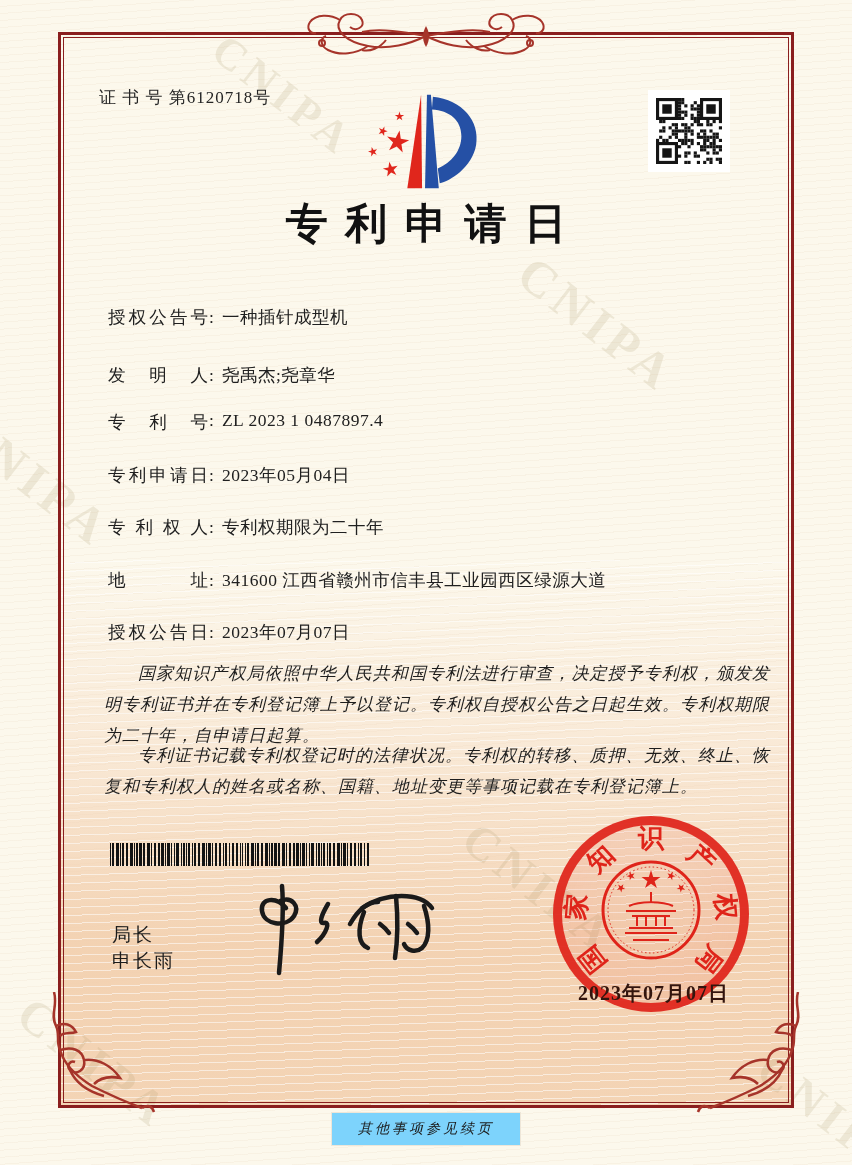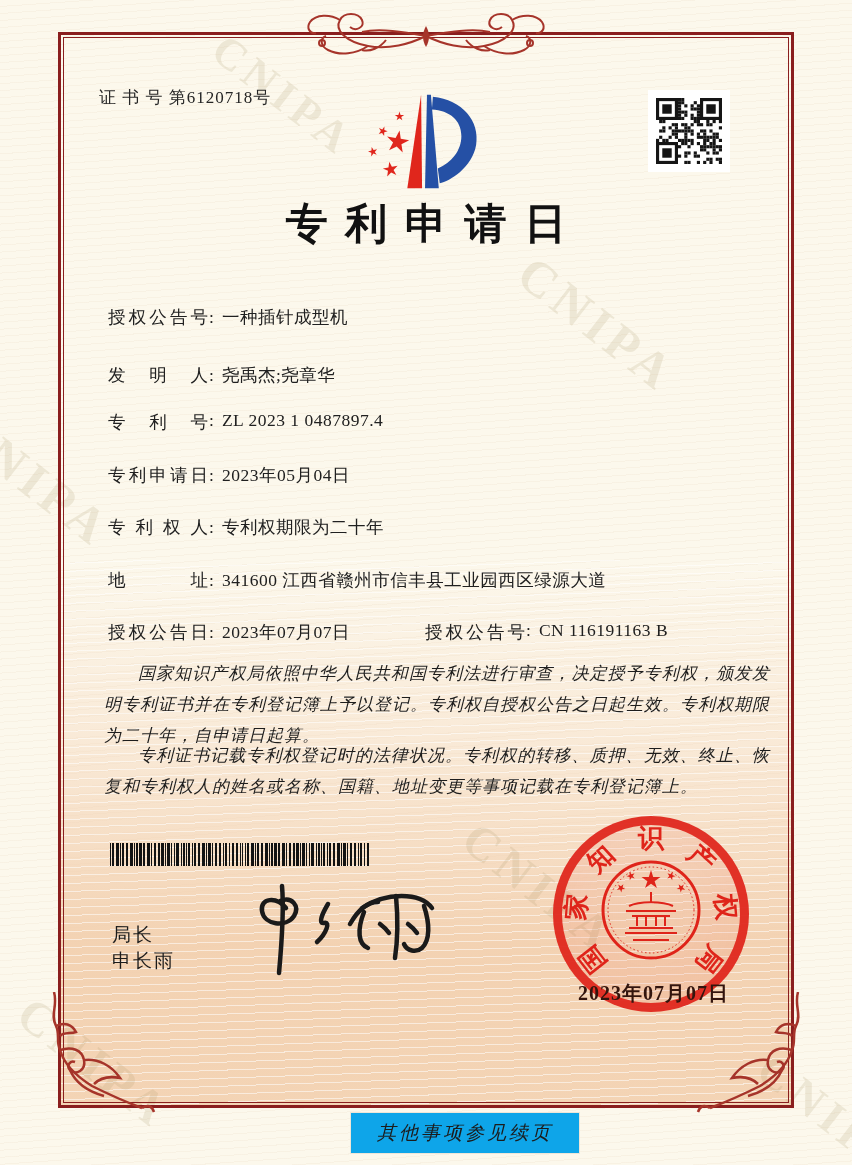--- a/index.html
+++ b/index.html
@@ -68,22 +68,22 @@
     text-align:center;line-height:28px;font-family:"Liberation Serif","DejaVu Serif",serif;
   }
   .seal-emblem{position:absolute;left:37px;top:33px;width:104px;height:104px;}
   .seal-date{
     position:absolute;left:578px;top:980px;font-size:20px;font-weight:bold;
     color:#33150e;letter-spacing:1px;z-index:6;
   }
   .page-info{position:absolute;left:0;right:0;top:1066px;text-align:center;font-size:15px;letter-spacing:2px;color:#8b5cf6;margin-top:48px;}
   .cont-box{
     position:absolute;left:50%;top:1112px;transform:translateX(-50%);
-    background:#0ea5e9;border:1px solid #eee6d8;padding:7px 26px;
-    font-size:19px;font-style:italic;letter-spacing:3px;color:#1c1c1c;z-index:7;white-space:nowrap;margin-left:39px;
+    background:#7dd3fc;border:1px solid #eee6d8;padding:7px 26px;
+    font-size:14px;font-style:italic;letter-spacing:3px;color:#1c1c1c;z-index:7;white-space:nowrap;
   }
   .orn-top{position:absolute;left:276px;top:5px;width:300px;height:54px;}
   .orn-corner{position:absolute;top:992px;width:110px;height:122px;}
   .orn-left{left:46px;}
   .orn-right{left:696px;transform:scaleX(-1);}
   svg{display:block;}
 </style>
 </head>
 <body>
 
@@ -312,23 +312,20 @@
   <span class="flabel">专利申请日</span><span class="fcolon">:</span><span class="fvalue">2023年05月04日</span>
 </div>
 <div class="field-row" style="top:515px">
   <span class="flabel">专利权人</span><span class="fcolon">:</span><span class="fvalue">专利权期限为二十年</span>
 </div>
 <div class="field-row" style="top:568px">
   <span class="flabel">地址</span><span class="fcolon">:</span><span class="fvalue">341600 江西省赣州市信丰县工业园西区绿源大道</span>
 </div>
 <div class="field-row" style="top:620px">
   <span class="flabel">授权公告日</span><span class="fcolon">:</span><span class="fvalue">2023年07月07日</span>
-  <span class="fgroup2">
-    <span class="flabel">授权公告号</span><span class="fcolon">:</span><span class="fvalue">CN 116191163 B</span>
-  </span>
 </div>
 
 <div class="para" style="top:658px">国家知识产权局依照中华人民共和国专利法进行审查，决定授予专利权，颁发发明专利证书并在专利登记簿上予以登记。专利权自授权公告之日起生效。专利权期限为二十年，自申请日起算。</div>
 <div class="para" style="top:740px">专利证书记载专利权登记时的法律状况。专利权的转移、质押、无效、终止、恢复和专利权人的姓名或名称、国籍、地址变更等事项记载在专利登记簿上。</div>
 
 <div class="barcode"><i style="width:1px;margin-right:1px"></i><i style="width:2px;margin-right:2px"></i><i style="width:3px;margin-right:1px"></i><i style="width:1px;margin-right:1px"></i><i style="width:2px;margin-right:2px"></i><i style="width:2px;margin-right:2px"></i><i style="width:3px;margin-right:1px"></i><i style="width:1px;margin-right:1px"></i><i style="width:2px;margin-right:1px"></i><i style="width:3px;margin-right:1px"></i><i style="width:2px;margin-right:2px"></i><i style="width:3px;margin-right:1px"></i><i style="width:1px;margin-right:2px"></i><i style="width:2px;margin-right:2px"></i><i style="width:2px;margin-right:1px"></i><i style="width:3px;margin-right:1px"></i><i style="width:1px;margin-right:1px"></i><i style="width:3px;margin-right:1px"></i><i style="width:1px;margin-right:2px"></i><i style="width:1px;margin-right:1px"></i><i style="width:3px;margin-right:2px"></i><i style="width:1px;margin-right:1px"></i><i style="width:2px;margin-right:1px"></i><i style="width:1px;margin-right:1px"></i><i style="width:2px;margin-right:2px"></i><i style="width:1px;margin-right:1px"></i><i style="width:2px;margin-right:2px"></i><i style="width:2px;margin-right:2px"></i><i style="width:3px;margin-right:1px"></i><i style="width:1px;margin-right:1px"></i><i style="width:3px;margin-right:1px"></i><i style="width:1px;margin-right:2px"></i><i style="width:2px;margin-right:2px"></i><i style="width:2px;margin-right:2px"></i><i style="width:1px;margin-right:1px"></i><i style="width:2px;margin-right:2px"></i><i style="width:1px;margin-right:2px"></i><i style="width:2px;margin-right:2px"></i><i style="width:2px;margin-right:2px"></i><i style="width:1px;margin-right:1px"></i><i style="width:1px;margin-right:2px"></i><i style="width:1px;margin-right:1px"></i><i style="width:2px;margin-right:2px"></i><i style="width:3px;margin-right:1px"></i><i style="width:1px;margin-right:1px"></i><i style="width:2px;margin-right:2px"></i><i style="width:2px;margin-right:2px"></i><i style="width:3px;margin-right:1px"></i><i style="width:1px;margin-right:1px"></i><i style="width:2px;margin-right:1px"></i><i style="width:3px;margin-right:1px"></i><i style="width:2px;margin-right:2px"></i><i style="width:3px;margin-right:1px"></i><i style="width:1px;margin-right:2px"></i><i style="width:2px;margin-right:2px"></i><i style="width:2px;margin-right:1px"></i><i style="width:3px;margin-right:1px"></i><i style="width:1px;margin-right:1px"></i><i style="width:3px;margin-right:1px"></i><i style="width:1px;margin-right:2px"></i><i style="width:1px;margin-right:1px"></i><i style="width:3px;margin-right:2px"></i><i style="width:1px;margin-right:1px"></i><i style="width:2px;margin-right:1px"></i><i style="width:1px;margin-right:1px"></i><i style="width:2px;margin-right:2px"></i><i style="width:1px;margin-right:1px"></i><i style="width:2px;margin-right:2px"></i><i style="width:2px;margin-right:2px"></i><i style="width:3px;margin-right:1px"></i><i style="width:1px;margin-right:1px"></i><i style="width:3px;margin-right:1px"></i><i style="width:1px;margin-right:2px"></i><i style="width:2px;margin-right:2px"></i><i style="width:2px;margin-right:2px"></i><i style="width:1px;margin-right:1px"></i><i style="width:2px;margin-right:2px"></i><i style="width:1px;margin-right:2px"></i><i style="width:2px;margin-right:2px"></i></div>
 
 <div class="sig-title">局长</div>
 <div class="sig-name">申长雨</div>
 <svg class="sig-hand" viewBox="0 0 225 100">

